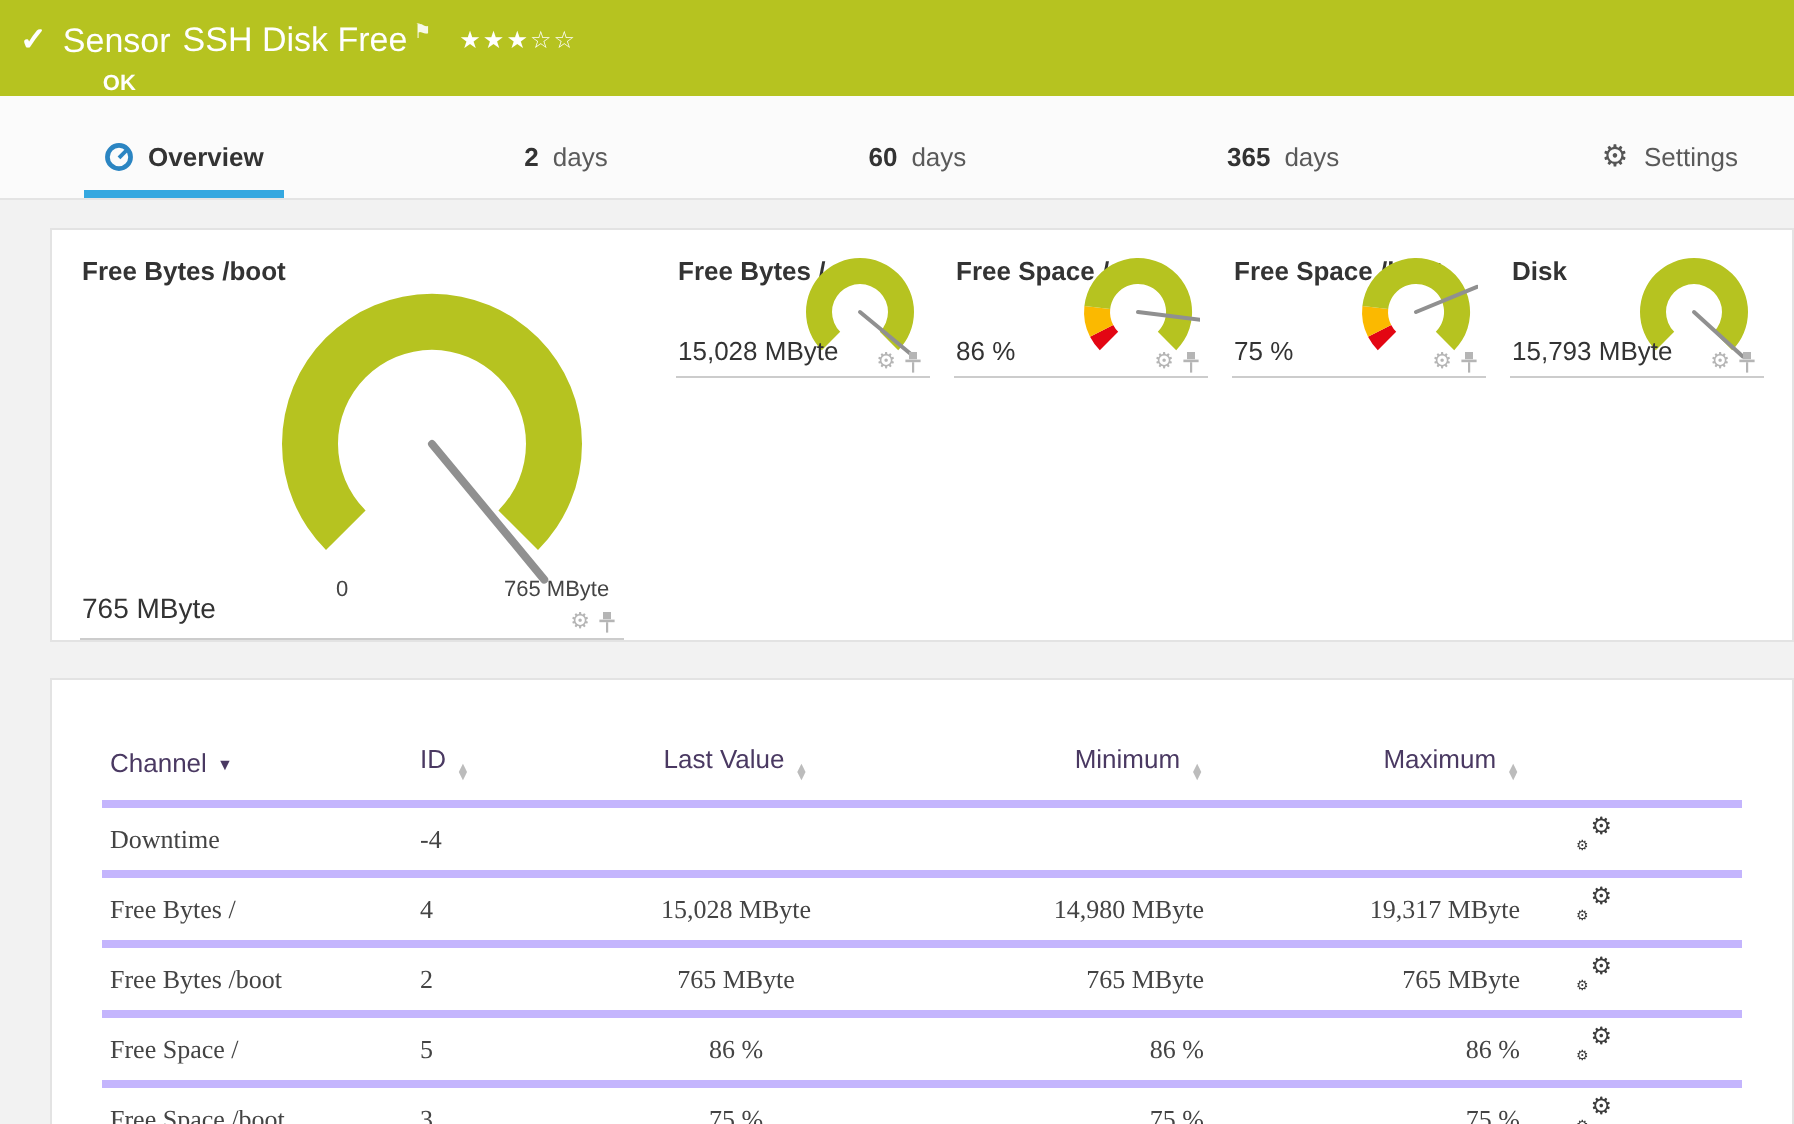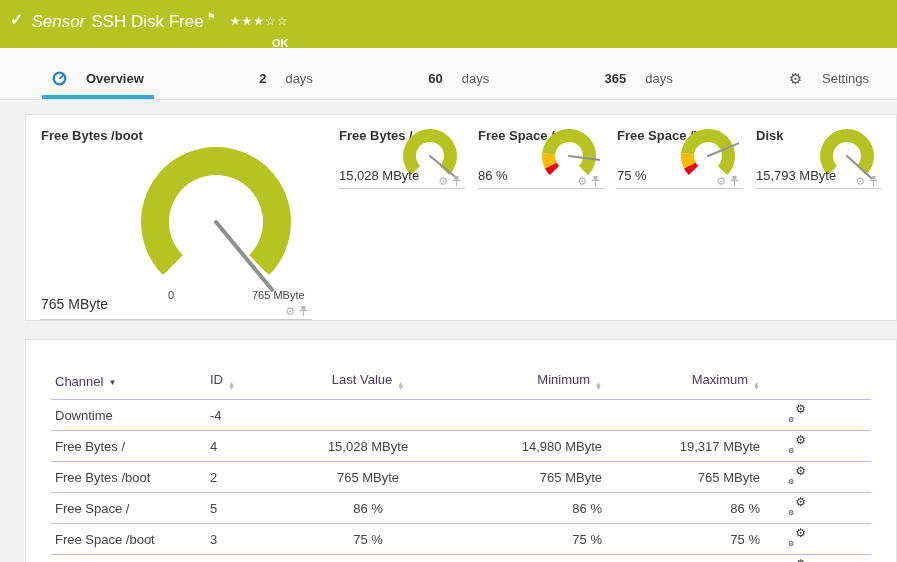--- a/index.html
+++ b/index.html
@@ -4,29 +4,29 @@
 <style>
   * { margin:0; padding:0; box-sizing:border-box; }
   html,body { width:897px; height:562px; overflow:hidden; }
   body { font-family:"Liberation Sans", sans-serif; background:#f2f2f2; color:#333; }
 
   
   .topbar { height:48px; background:#b6c320; color:#fff; padding:7px 12px 0 10px; display:flex; align-items:flex-start; }
   .topbar .check { font-size:16px; font-weight:bold; margin:3px 8px 0 0; }
   .title-block { display:flex; flex-direction:column; }
   .title-line { font-size:17px; line-height:20px; }
-  .title-line .prefix { font-style:italic; margin-right:6px; }
+  .title-line .prefix { margin-right:6px; }
   .flag { font-size:10px; vertical-align:super; margin-left:3px; opacity:.9; }
   .stars { font-size:12px; letter-spacing:1px; margin-left:14px; position:relative; top:-2px; display:inline-block; }
-  .status-ok { font-size:11px; font-weight:bold; margin:4px 0 0 20px;text-align:right; }
+  .status-ok { font-size:11px; font-weight:bold; margin:4px 0 0 20px; }
 
   
   .tabstrip { height:52px; background:#fbfbfb; border-bottom:1px solid #e4e4e4;
               display:flex; align-items:flex-end; justify-content:space-between; padding:0 18px 0 42px; }
-  .tab { display:flex; align-items:center; gap:19px; font-size:13px; color:#5a5a5a;
+  .tab { display:flex; align-items:center; gap:7px; font-size:13px; color:#5a5a5a;
          padding:8px 10px 13px 10px; cursor:pointer; white-space:nowrap; }
   .tab b { color:#333; font-weight:bold; }
   .tab.active { border-bottom:4px solid #35a8e0; padding-bottom:9px; color:#333; font-weight:bold; }
   .tabicon { display:inline-flex; width:15px; height:15px; align-items:center; justify-content:center; }
   .tabicon svg { display:block; }
   .gear-glyph { font-size:15px; color:#555; line-height:1; }
 
   
   .panel { background:#fff; border:1px solid #e3e3e3; margin-left:25px; width:872px;justify-content:space-between; }
   .panel.gauges { margin-top:14px; height:207px; padding:12px 14px; display:flex; }
@@ -49,21 +49,21 @@
   .gblock.main .gfoot-icons { right:4px; bottom:2px; }
   .gblock.small .gfoot-icons { right:4px; bottom:1px; }
   .gfoot-icons .mini-gear { font-size:11px; line-height:1; }
   .gfoot-icons svg { display:block; }
 
   
   table { width:100%; border-collapse:collapse; font-size:13px; }
   col.c-channel{width:155px} col.c-id{width:92px} col.c-last{width:140px}
   col.c-min{width:168px} col.c-max{width:158px} col.c-set{width:auto}
   th { font-weight:normal; color:#4a3962; text-align:left; padding:4px 4px 9px 4px; cursor:pointer; white-space:nowrap; }
-  td { color:#444; padding:6px 4px; border-top:1px solid #c4b5fd; height:27px; white-space:nowrap; }
+  td { color:#444; padding:6px 4px; border-top:4px solid #c4b5fd; height:27px; white-space:nowrap;font-family:Liberation Serif, serif; }
   th.al-c, td.al-c { text-align:center; }
   th.al-r, td.al-r { text-align:right; }
   .sort-down { display:inline-block; margin-left:5px; font-size:8px; color:#4a3962; vertical-align:1px; }
   .sort-both { display:inline-flex; flex-direction:column; margin-left:5px; vertical-align:-2px; line-height:.6; }
   .sort-both i { font-style:normal; font-size:7px; color:#bcbcbc; }
   .gearpair { position:relative; display:inline-block; width:18px; height:15px; cursor:pointer; }
   .gearpair .g1 { position:absolute; right:0; top:-3px; font-size:12px; color:#3c3c3c; line-height:1; }
   .gearpair .g2 { position:absolute; left:0; bottom:-2px; font-size:7px; color:#3c3c3c; line-height:1; }
   td.settings-cell { padding-left:24px; }
 </style>

